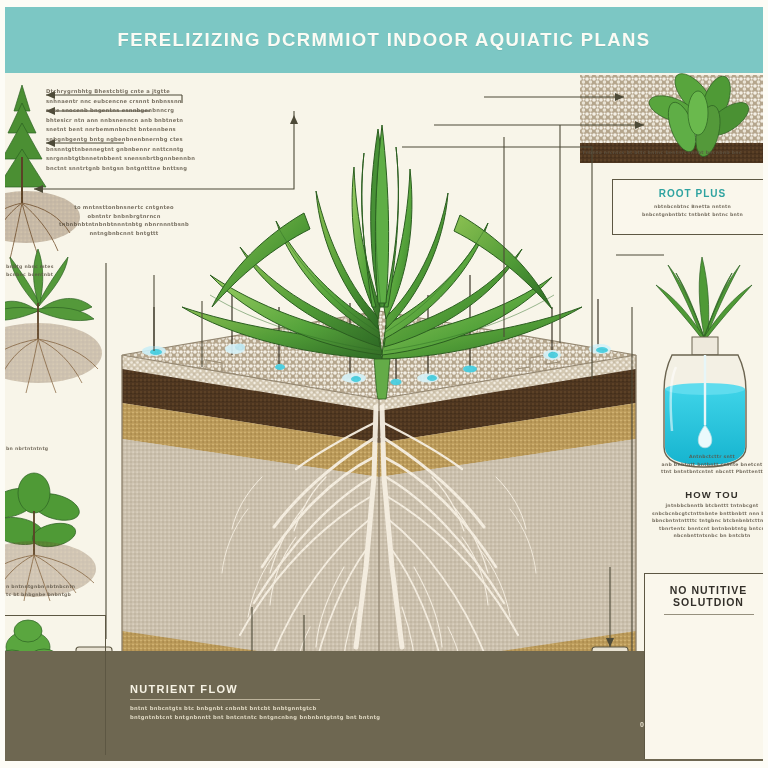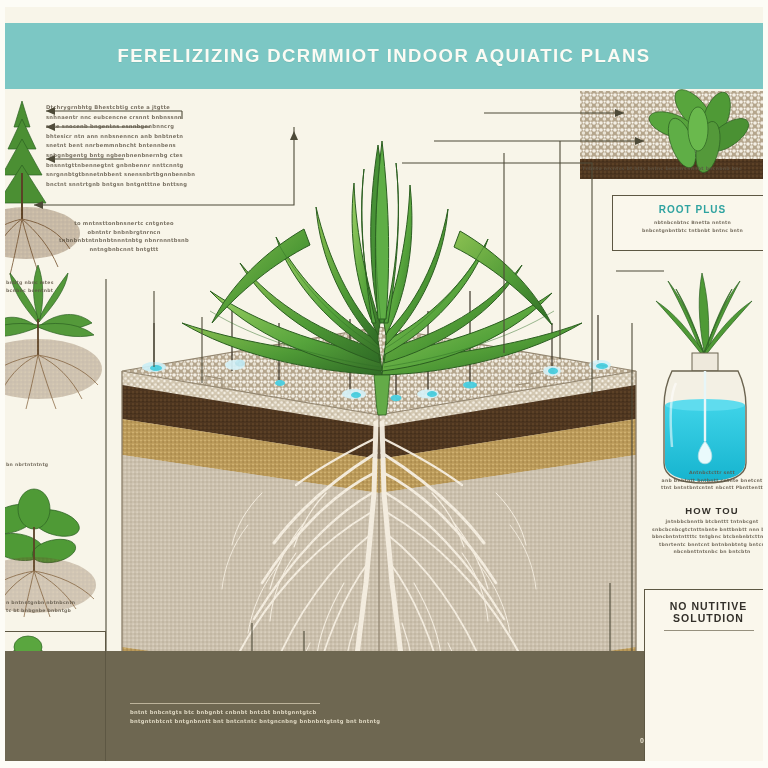--- a/index.html
+++ b/index.html
@@ -22,21 +22,20 @@
     border-left: 5px solid #fdfcf6;
     border-right: 5px solid #fdfcf6;
     border-bottom: 7px solid #fdfcf6;
     pointer-events: none; z-index: 60;
   }
   .paper {
     position: absolute;
     left: 4px; top: 7px; right: 4px; bottom: 7px;
     background: #f8f5e9;
     overflow: hidden;
-    margin-top: 16px;
   }
   
   .banner {
     position: absolute; left: 0; top: 0; width: 100%; height: 66px;
     background: #7cc7c4;
   }
   .banner-title {
     position: absolute; left: 0; top: 0; width: 100%; height: 100%;
     display: flex; align-items: center; justify-content: center;
     color: #fbfbf4;
@@ -470,20 +469,21 @@
         <polygon points="248,680 244,671 252,671"></polygon>
         <polygon points="300,680 296,671 304,671"></polygon>
         <polygon points="606,640 602,631 610,631"></polygon>
         <polygon points="290,108 286,117 294,117"></polygon>
       </g>
     </svg>
 
     <div class="footer-band"></div>
 
     <div style="position:absolute;left:126px;top:676px;width:200px;">
+      <div class="footer-label">NUTRIENT FLOW</div>
       <div class="footer-rule" style="width:190px;margin:4px 0 4px 0;"></div>
       <div class="footer-sub">bntnt bnbcntgts btc bnbgnbt cnbnbt bntcbt bnbtgnntgtcb</div>
       <div class="footer-sub">bntgntnbtcnt bntgnbnntt bnt bntcntntc bntgncnbng bnbnbntgtntg bnt bntntg</div>
     </div>
 
     <div style="position:absolute;left:636px;top:714px;color:#e6e0cd;font-size:7px;font-weight:bold;letter-spacing:1px;">00</div>
 
     <div class="left-text">
       <div class="scribble">Dtchrygrnbhtg Bhestcbtig cnte a jtgtte</div>
       <div class="scribble">snhnaentr nnc eubcencne crsnnt bnbnssnn</div>

